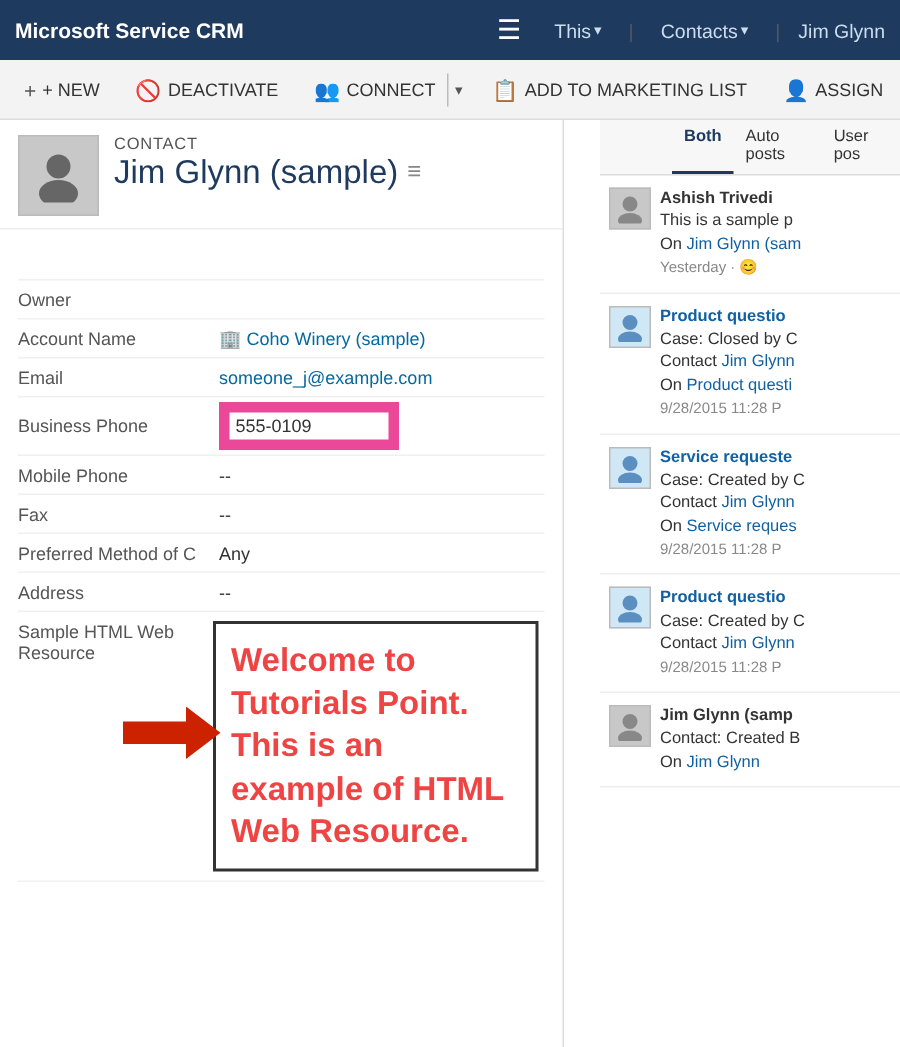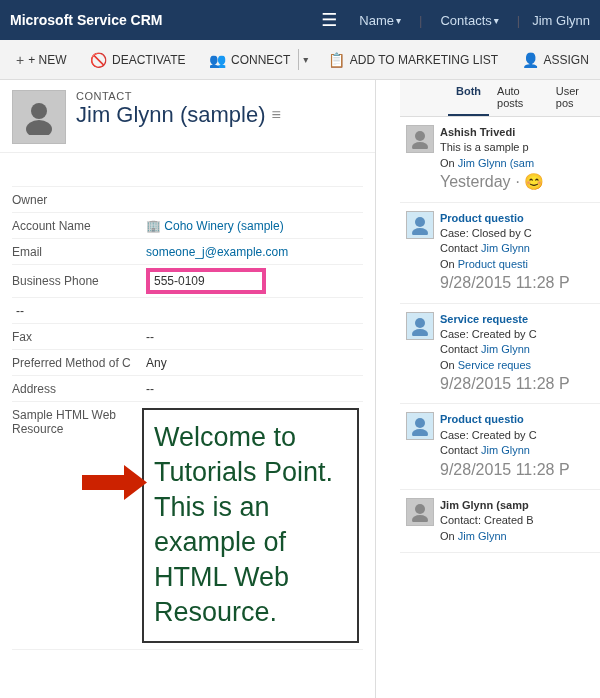--- a/index.html
+++ b/index.html
@@ -148,21 +148,21 @@
       padding: 3px 0;
     }
     .field-value {
       font-size: 12px;
       color: #333;
       flex: 1;
       padding: 3px 4px;
     }
     .field-value.link { color: #0369a1; cursor: pointer; }
     .field-input {
-      border: 4px solid #ec4899;
+      border: 7px solid #ec4899;
       padding: 2px 4px;
       font-size: 12px;
       width: 120px;
       color: #333;
     }
 
     
     .html-resource-row {
       display: flex;
       align-items: flex-start;
@@ -178,23 +178,23 @@
     }
     .html-resource-content {
       flex: 1;
       border: 2px solid #333;
       margin: 6px 4px 6px 0;
       padding: 10px;
       position: relative;
       min-height: 165px;
     }
     .html-resource-text {
-      font-size: 27px;
-      font-weight: 400;
-      color: #14532d;
+      font-size: 22px;
+      font-weight: 700;
+      color: #ef4444;
       line-height: 1.3;
     }
 
     
     .right-panel {
       width: 200px;
       flex-shrink: 0;
       overflow: hidden;
     }
     .activity-tabs {
@@ -231,33 +231,33 @@
       height: 28px;
       background: #c8c8c8;
       border: 1px solid #bbb;
       flex-shrink: 0;
       display: flex;
       align-items: center;
       justify-content: center;
     }
     .activity-text { font-size: 11px; color: #333; line-height: 1.4; }
     .activity-text .link { color: #1160a1; }
-    .activity-text .date { color: #888; font-size: 16px; }
+    .activity-text .date { color: #888; font-size: 10px; }
 
     
     .person-silhouette { fill: #666; }
   </style>
 </head>
 <body>
 
 <div class="top-nav">
   <span class="nav-brand">Microsoft Service CRM</span>
   <span class="nav-menu-icon">☰</span>
   <span class="nav-item">
-    <span>Name</span>
+    <span>This</span>
     <span class="chevron">▾</span>
   </span>
   <span class="nav-divider">|</span>
   <span class="nav-item">
     <span>Contacts</span>
     <span class="chevron">▾</span>
   </span>
   <span class="nav-divider">|</span>
   <span class="nav-user">Jim Glynn</span>
 </div>
@@ -337,20 +337,21 @@
       </div>
 
       <div class="field-row">
         <span class="field-label">Business Phone</span>
         <span class="field-value">
           <input class="field-input" type="text" value="555-0109" style="">
         </span>
       </div>
 
       <div class="field-row">
+        <span class="field-label">Mobile Phone</span>
         <span class="field-value">--</span>
       </div>
 
       <div class="field-row">
         <span class="field-label">Fax</span>
         <span class="field-value">--</span>
       </div>
 
       <div class="field-row">
         <span class="field-label">Preferred Method of C</span>

